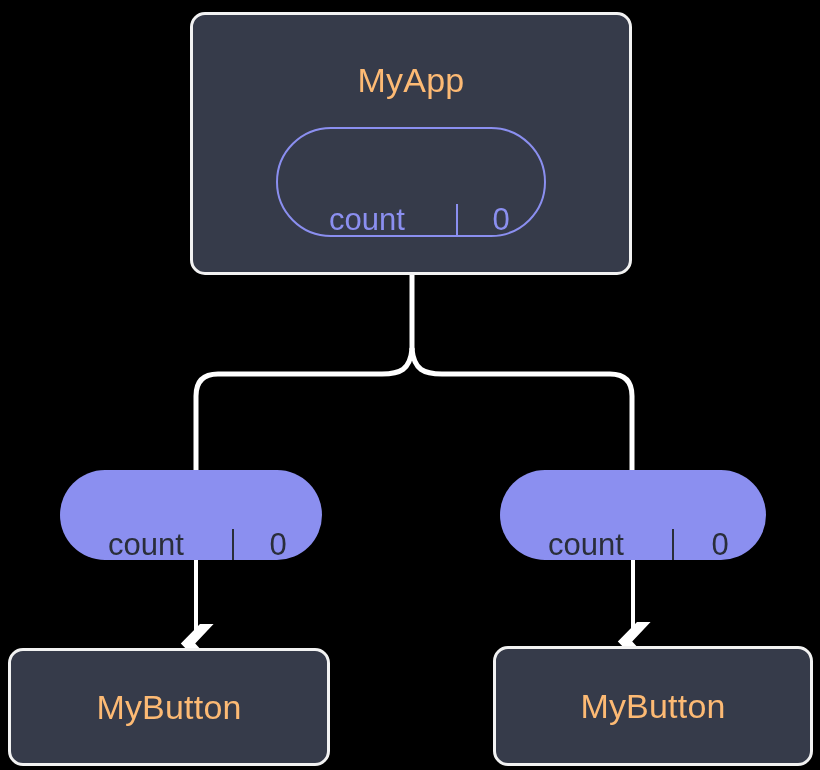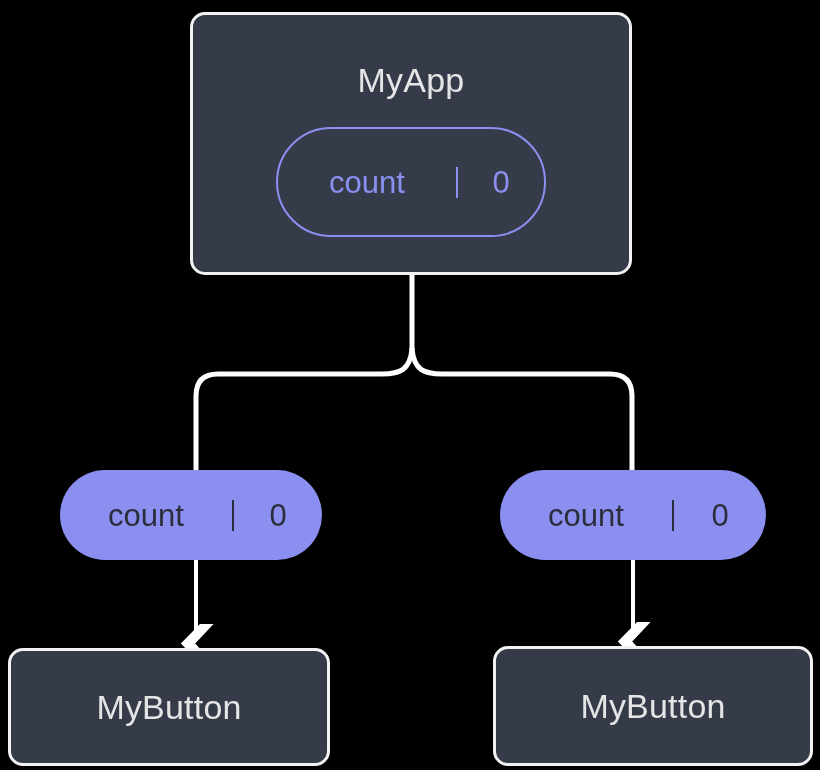--- a/index.html
+++ b/index.html
@@ -33,21 +33,21 @@
     position: absolute;
     box-sizing: border-box;
     background: #363B4A;
     border: 3px solid #F2F2F2;
     border-radius: 15px;
     display: flex;
     flex-direction: column;
     align-items: center;
   }
   .node-title {
-    color: #e5e5e5;
+    color: #fdba74;
     font-size: 34px;
     font-weight: 400;
     letter-spacing: 0.2px;
     line-height: 1;
     white-space: nowrap;
   }
 
   #root-card {
     left: 190px;
     top: 12px;
@@ -68,21 +68,21 @@
     top: 646px;
     width: 320px;
     height: 120px;
     justify-content: center;
   }
 
   
   .pill {
     box-sizing: border-box;
     display: flex;
-    align-items: center;
+    align-items: flex-end;
     border-radius: 999px;
     overflow: hidden;
     line-height: 1;
   }
   .pill-key, .pill-val {
     display: flex;
     align-items: center;
     justify-content: center;
     font-size: 31px;
     white-space: nowrap;

